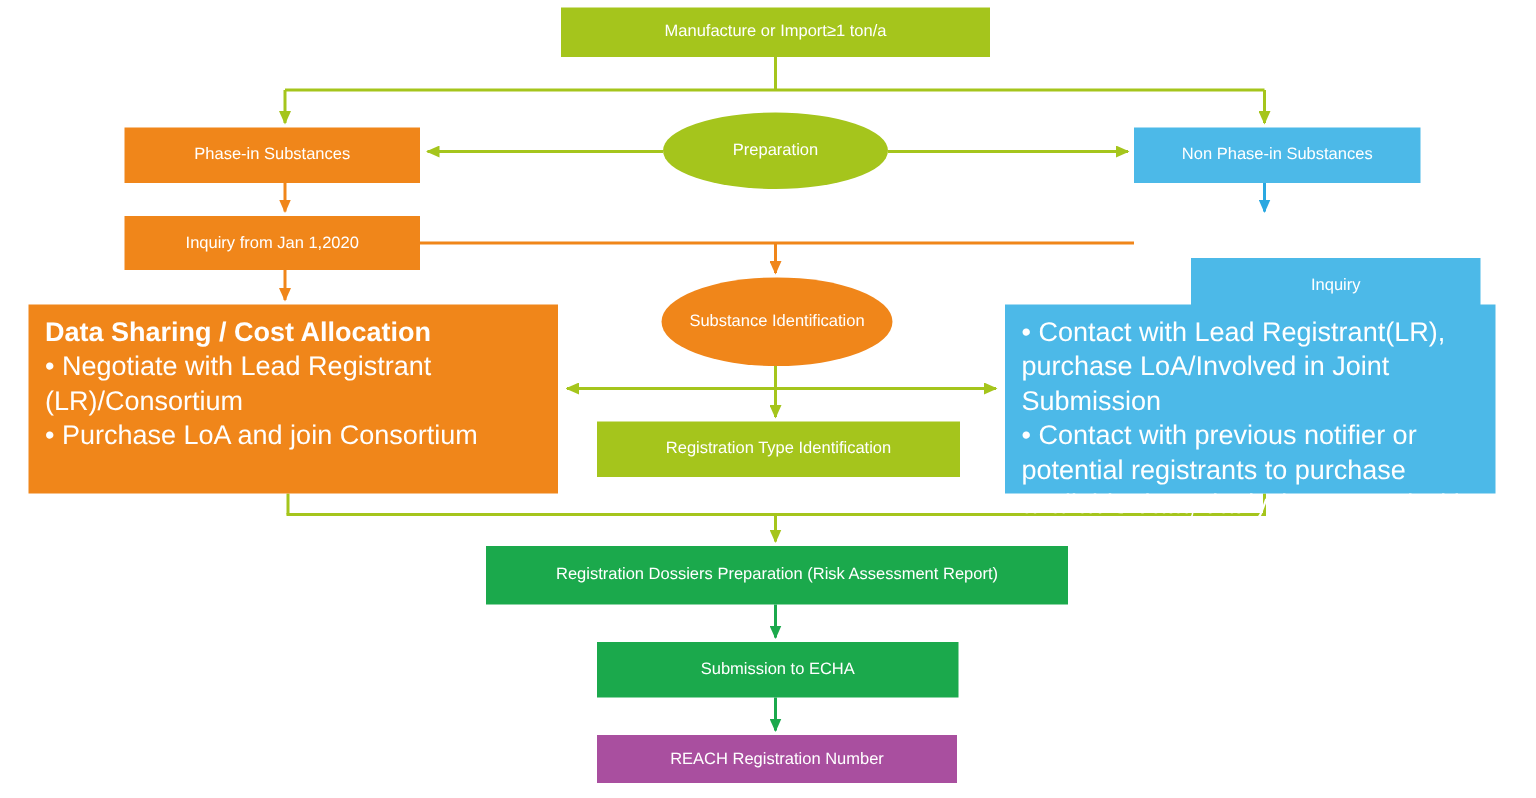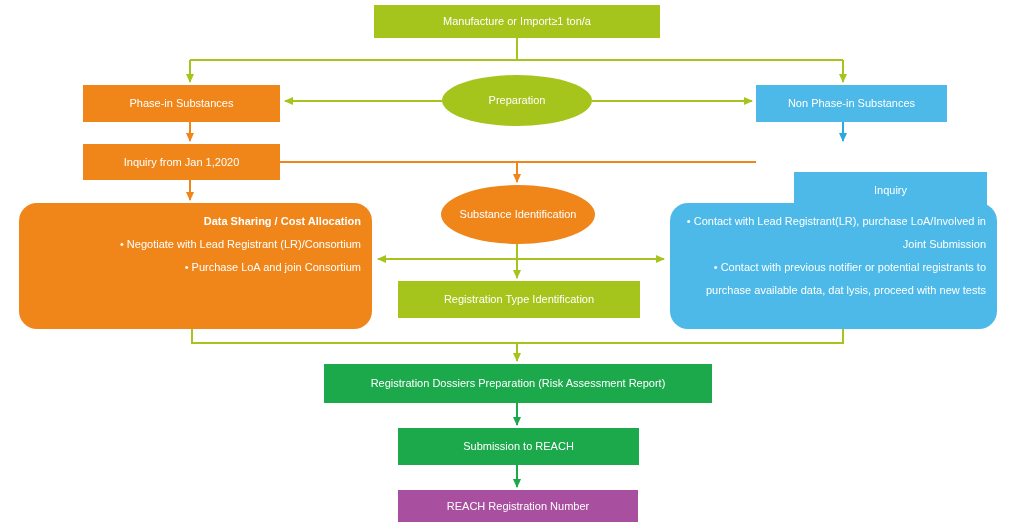--- a/index.html
+++ b/index.html
@@ -29,25 +29,24 @@
     line-height: 1.35;
   }
   .lime   { background: #a5c51c; }
   .orange { background: #f0861a; }
   .blue   { background: #4cb9e8; }
   .green  { background: #1ba94c; }
   .purple { background: #a94f9f; }
   .ellipse { border-radius: 50%; padding: 0 18px; line-height: 1.6; }
   .bigbox {
     display: block;
-    text-align: right;
-    font-size: 11px;
+    text-align: left;
+    font-size: 18px;
     line-height: 23px;
     padding: 7px 11px;
-    border-radius: 18px;
   }
   .bigbox .big-title { font-weight: bold; }
   
   .n-top        { left: 374px; top: 5px;   width: 286px; height: 33px; }
   .n-confirm    { left: 442px; top: 75px;  width: 150px; height: 51px; }
   .n-phasein    { left: 83px;  top: 85px;  width: 197px; height: 37px; }
   .n-nonphasein { left: 756px; top: 85px;  width: 191px; height: 37px; }
   .n-inqleft    { left: 83px;  top: 144px; width: 197px; height: 36px; }
   .n-inqright   { left: 794px; top: 144px; width: 193px; height: 36px; margin-top: 28px; }
   .n-subst      { left: 441px; top: 185px; width: 154px; height: 59px; }
@@ -135,17 +134,17 @@
 
   <div class="node lime n-regtype">Registration Type Identification</div>
 
   <div class="node blue bigbox n-contact">
     <div class="big-line">• Contact with Lead Registrant(LR), purchase LoA/Involved in Joint Submission</div>
     <div class="big-line">• Contact with previous notifier or potential registrants to purchase available data, dat lysis, proceed with new tests</div>
   </div>
 
   <div class="node green n-dossiers">Registration Dossiers Preparation (Risk Assessment Report)</div>
 
-  <div class="node green n-submission">Submission to REACH</div>
+  <div class="node green n-submission">Submission to ECHA</div>
 
   <div class="node purple n-reach">REACH Registration Number</div>
 
 </div>
 
 </body></html>

